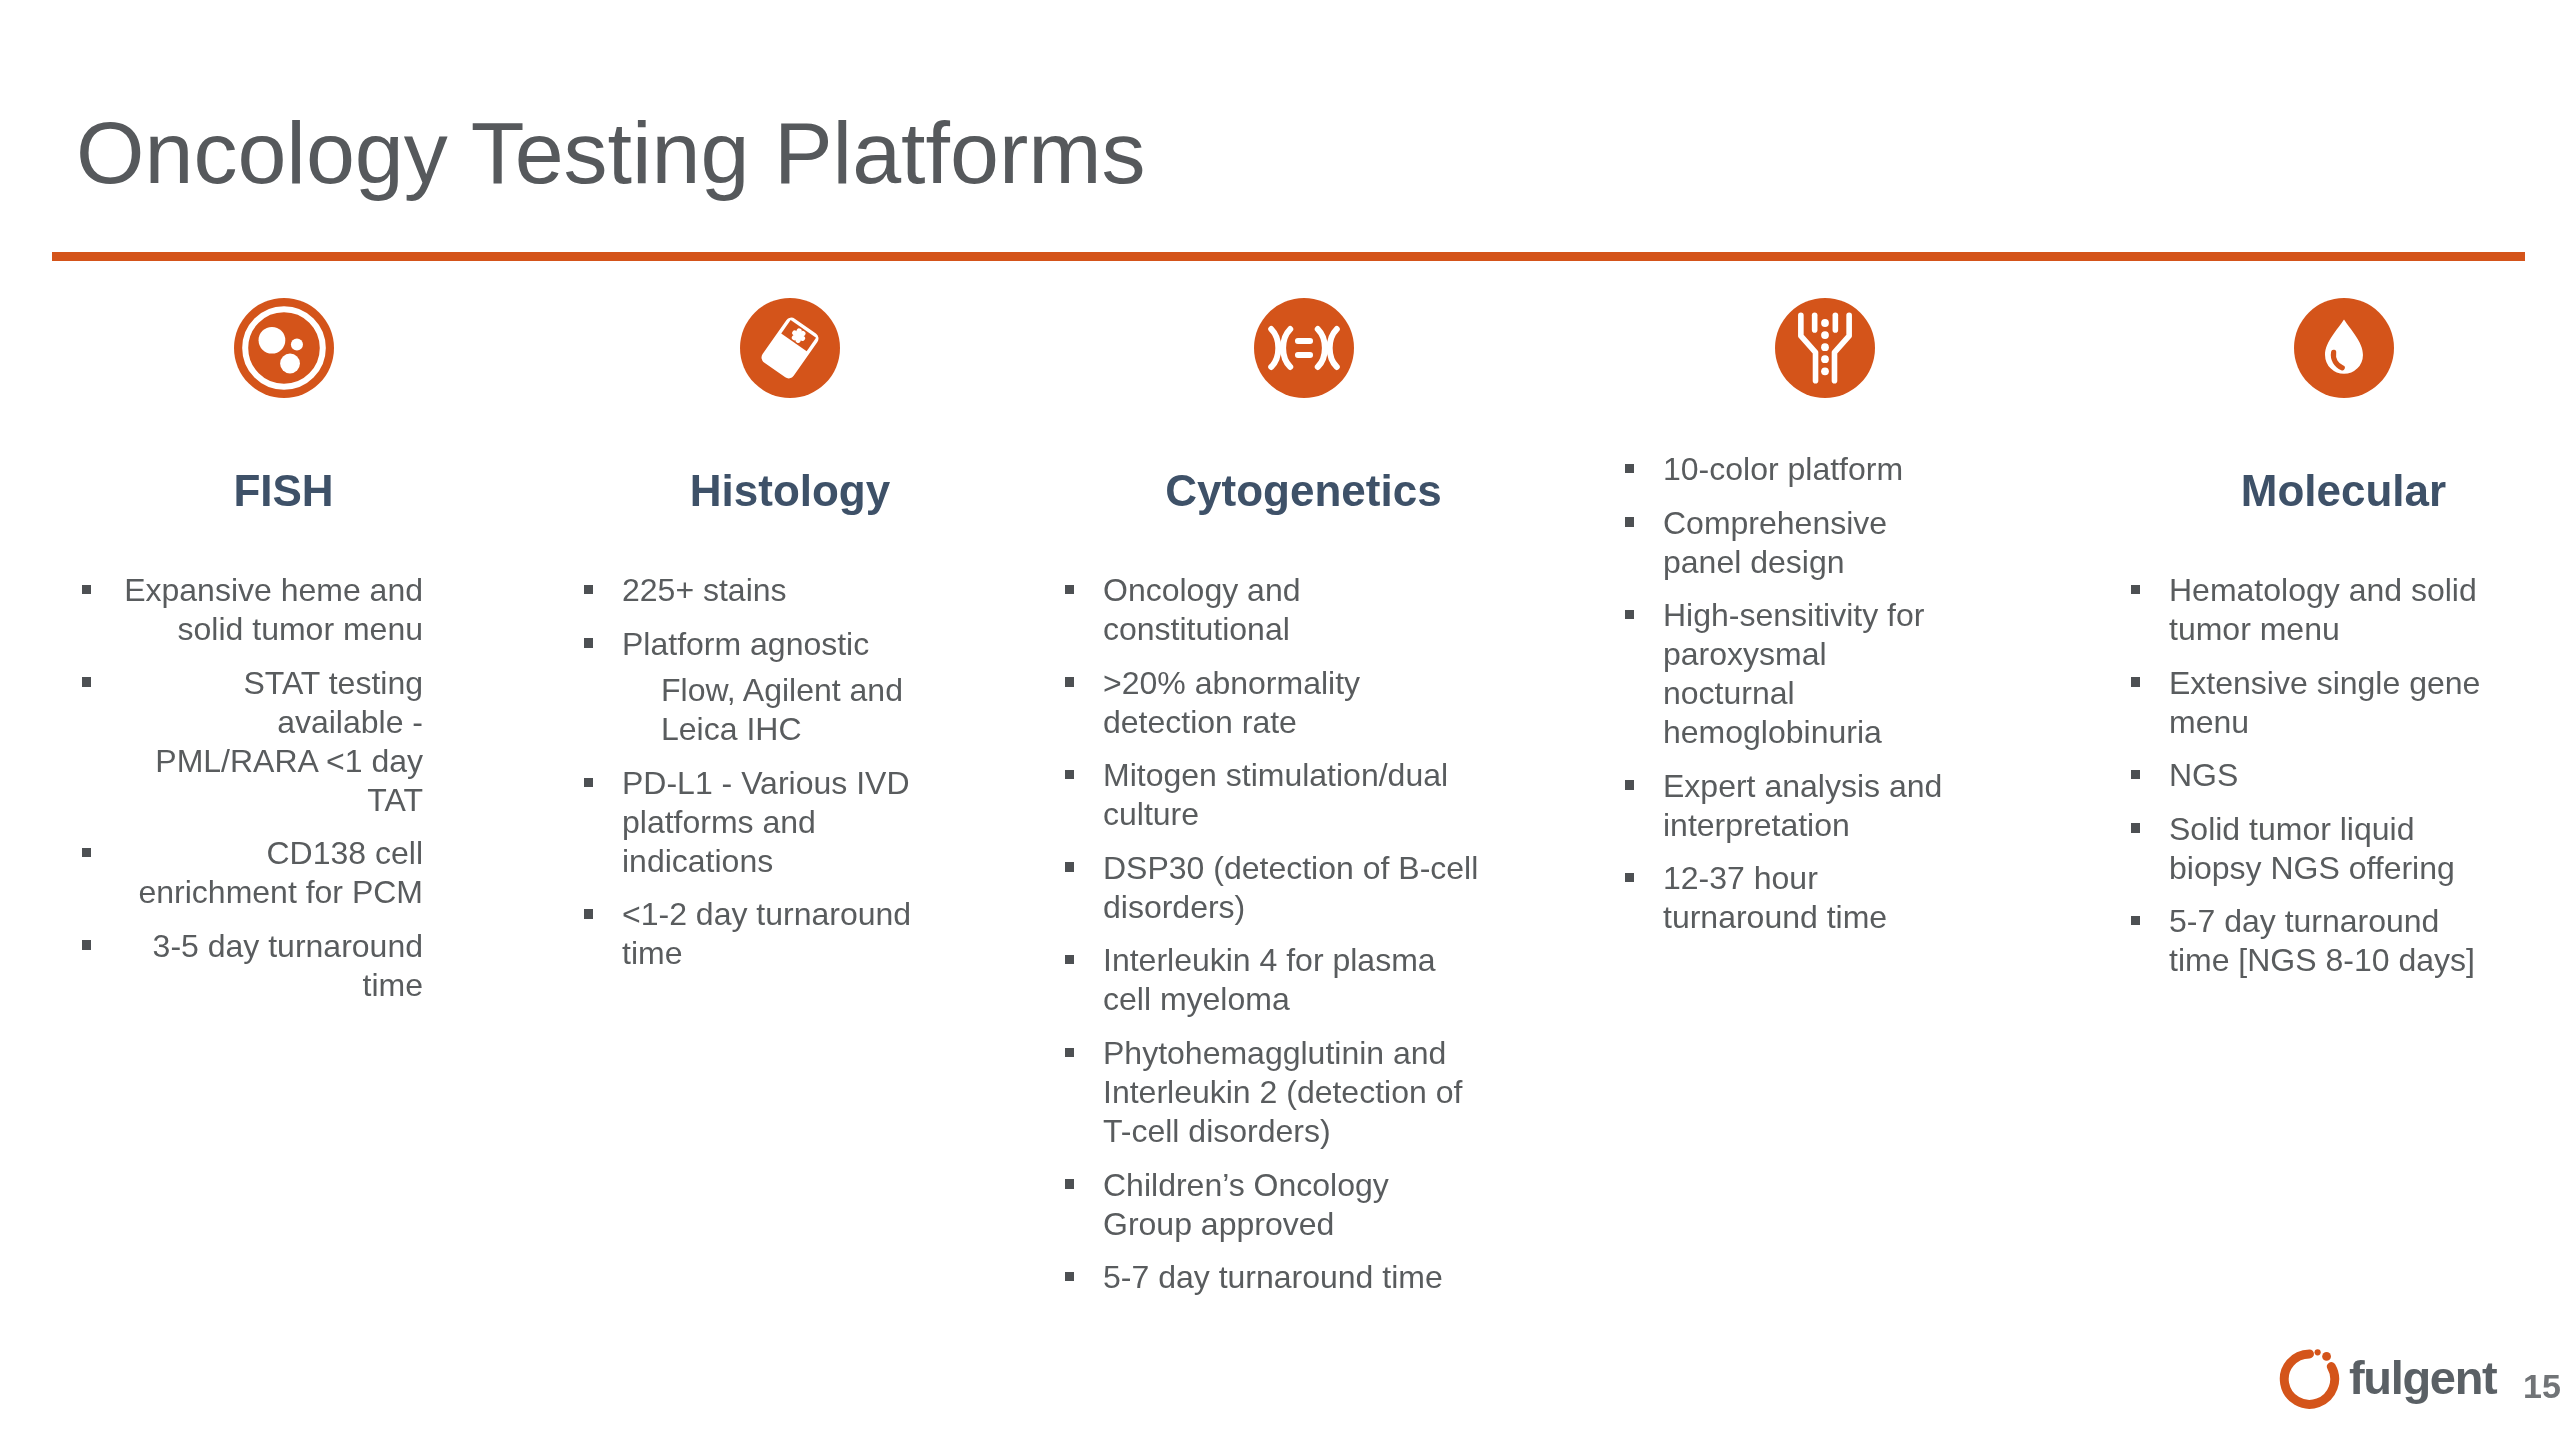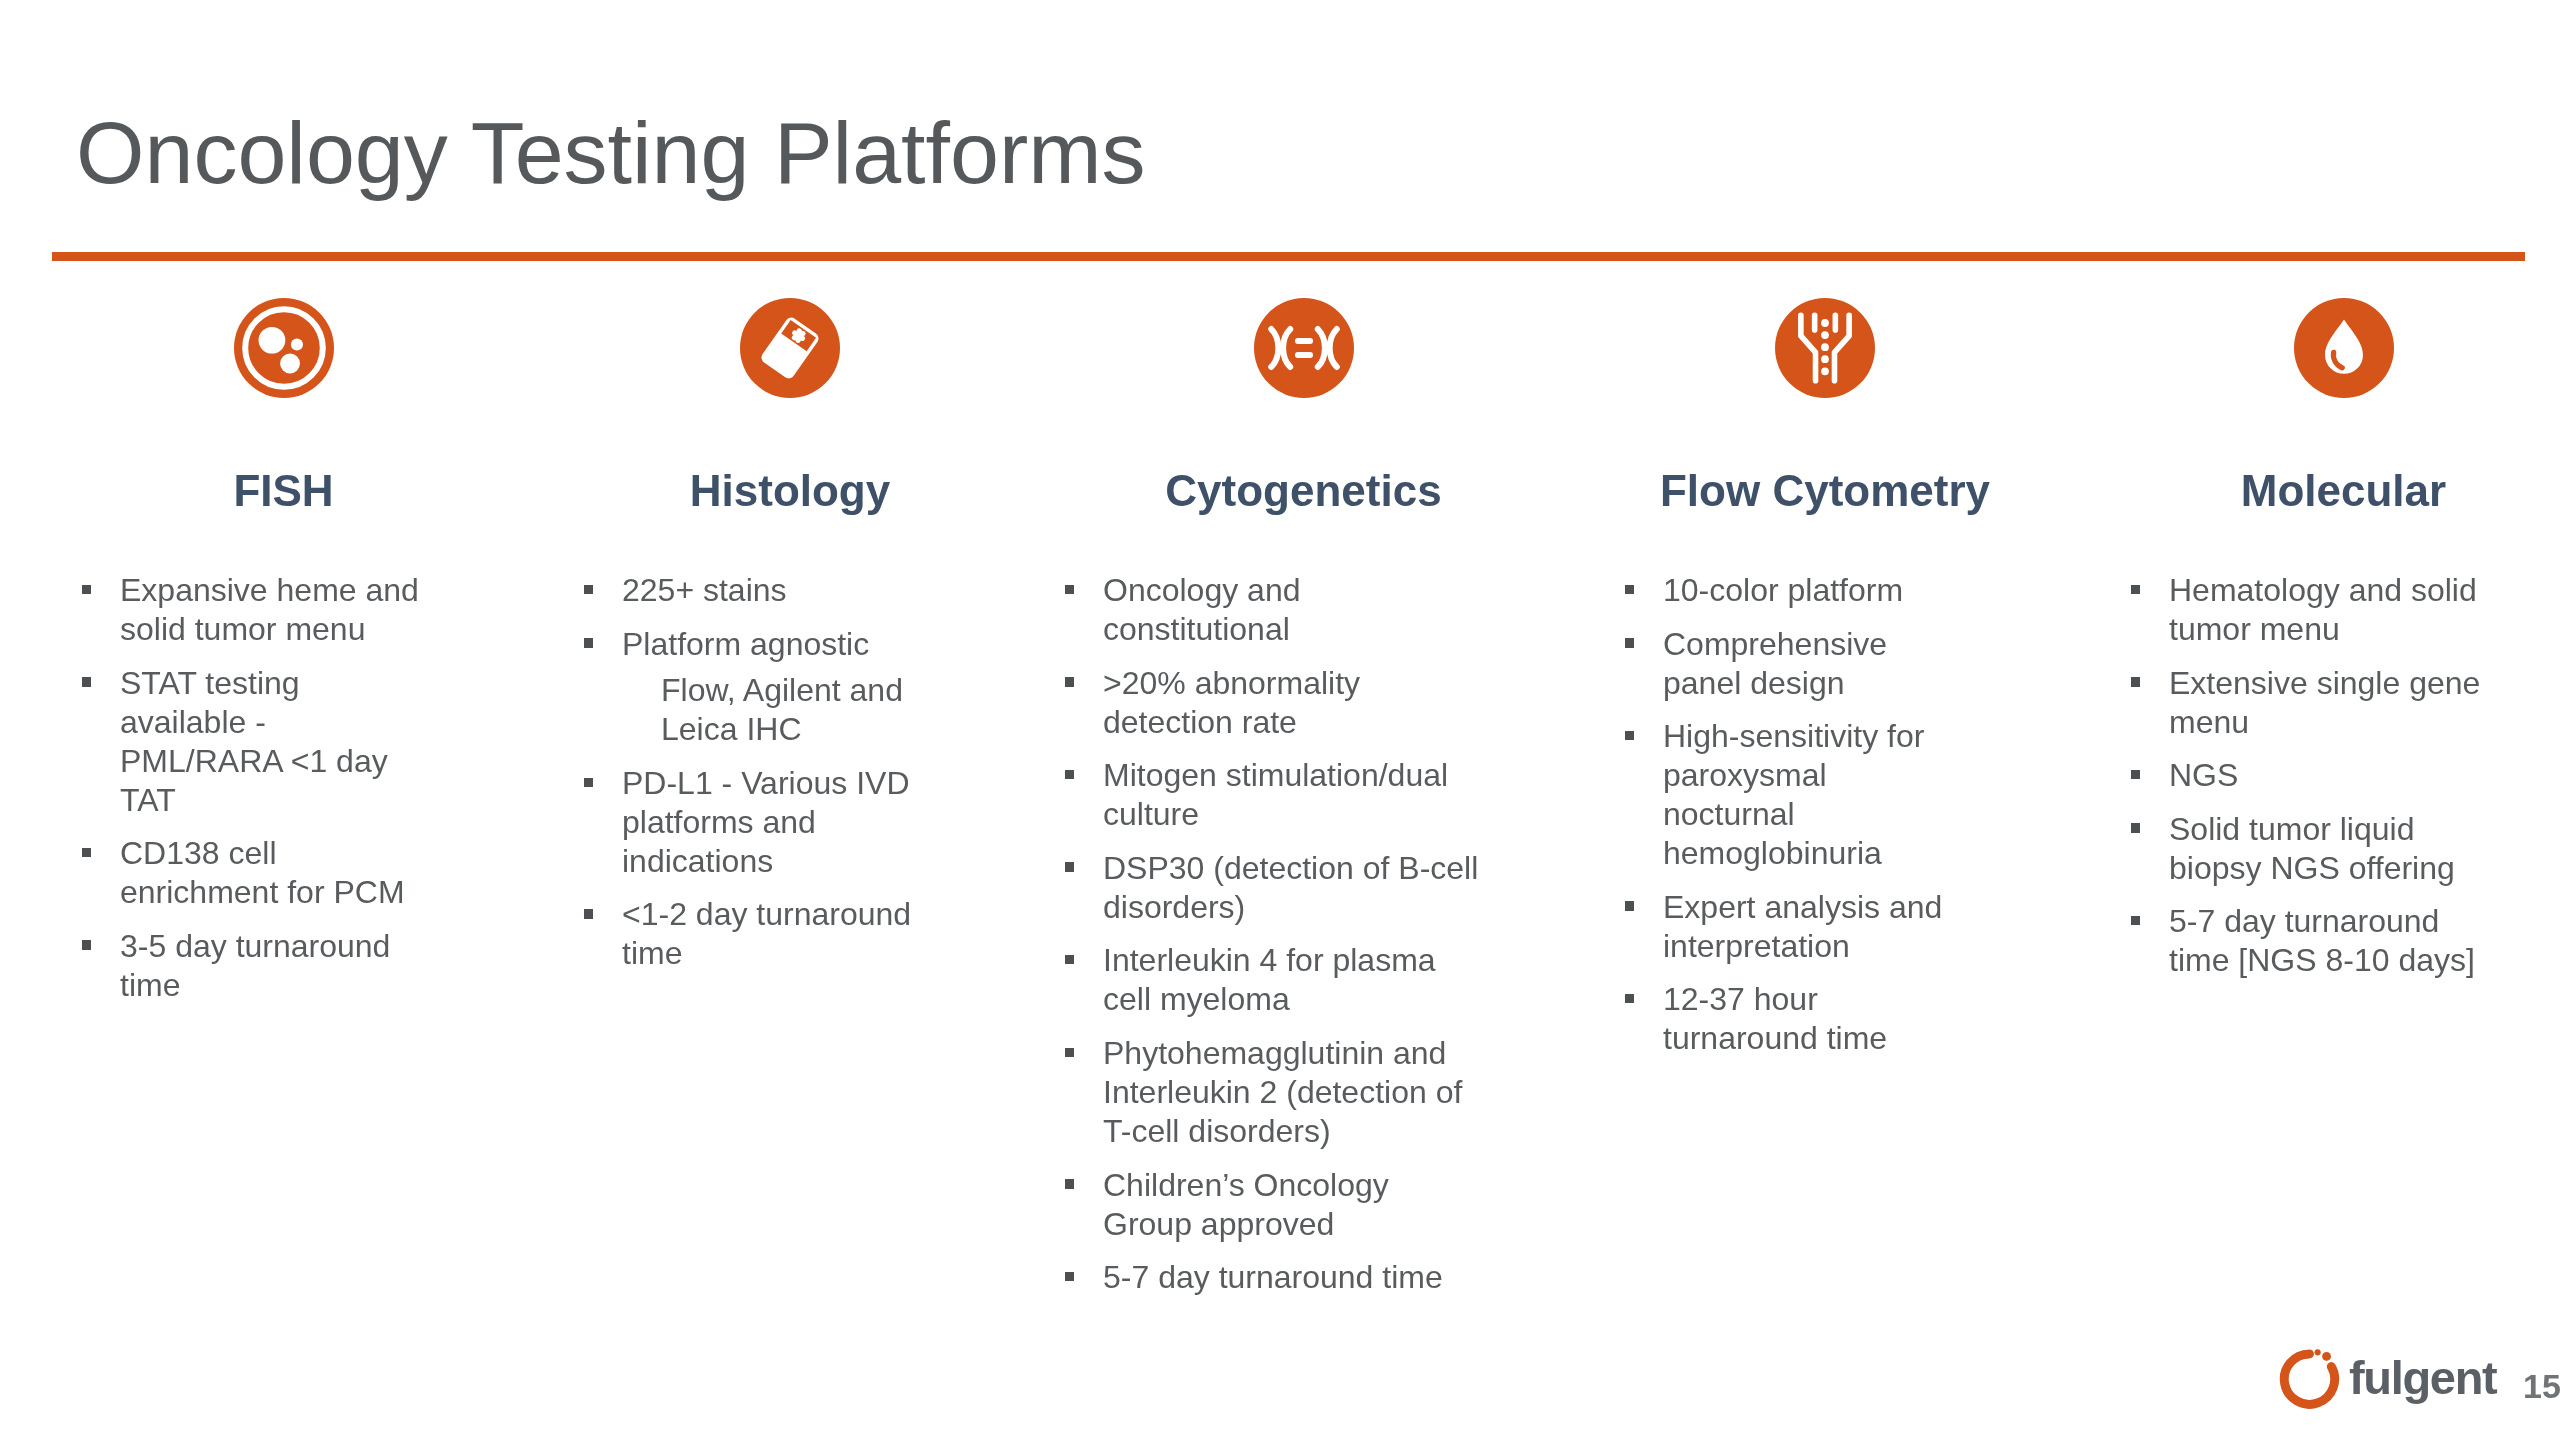--- a/index.html
+++ b/index.html
@@ -12,21 +12,21 @@
   .col1{left:80px;width:407px;}
   .col2{left:582px;width:416px;}
   .col3{left:1063px;width:481px;}
   .col4{left:1623px;width:404px;}
   .col5{left:2129px;width:429px;}
   .icon-wrap{text-align:center;height:100px;}
   .icon-wrap svg{display:inline-block;}
   .col-title{margin:64px 0 0 0;text-align:center;font-size:44px;line-height:57px;
              font-weight:700;color:#3E5168;}
   .list{margin-top:52px;}
-  .col1 .list{width:343px;}
+  .col1 .list{width:343px;text-align:right;}
   .col2 .list{width:356px;}
   .col3 .list{width:416px;}
   .col4 .list{width:343px;}
   .col5 .list{width:369px;}
   .item{position:relative;padding-left:40px;margin-bottom:14.6px;font-size:32px;
         line-height:39px;color:#595C5E;}
   .item .marker{position:absolute;left:1.7px;top:13.7px;width:9.4px;height:9.4px;background:#4D5053;}
   .item.indent{padding-left:79px;margin-top:-6.9px;}
   .footer{position:absolute;left:2277px;top:1345px;display:flex;align-items:center;}
   .logo-mark{display:block;}
@@ -129,21 +129,20 @@
         </g>
         <g fill="#ffffff">
           <circle cx="0" cy="-29" r="4.5"></circle>
             <circle cx="0" cy="-15" r="4.5"></circle>
           <circle cx="0" cy="-1" r="4.5"></circle>
             <circle cx="0" cy="13" r="4.5"></circle>
           <circle cx="0" cy="27" r="4.5"></circle>
         </g>
       </svg>
     </div>
-    <h2 class="col-title">Flow Cytometry</h2>
     <div class="list">
         <div class="item"><span class="marker"></span><span>10-color platform</span></div>
         <div class="item"><span class="marker"></span><span>Comprehensive panel design</span></div>
         <div class="item"><span class="marker"></span><span>High-sensitivity for paroxysmal nocturnal hemoglobinuria</span></div>
         <div class="item"><span class="marker"></span><span>Expert analysis and interpretation</span></div>
         <div class="item"><span class="marker"></span><span>12-37 hour turnaround time</span></div>
       </div>
   </div>
 
   <div class="col col5">

